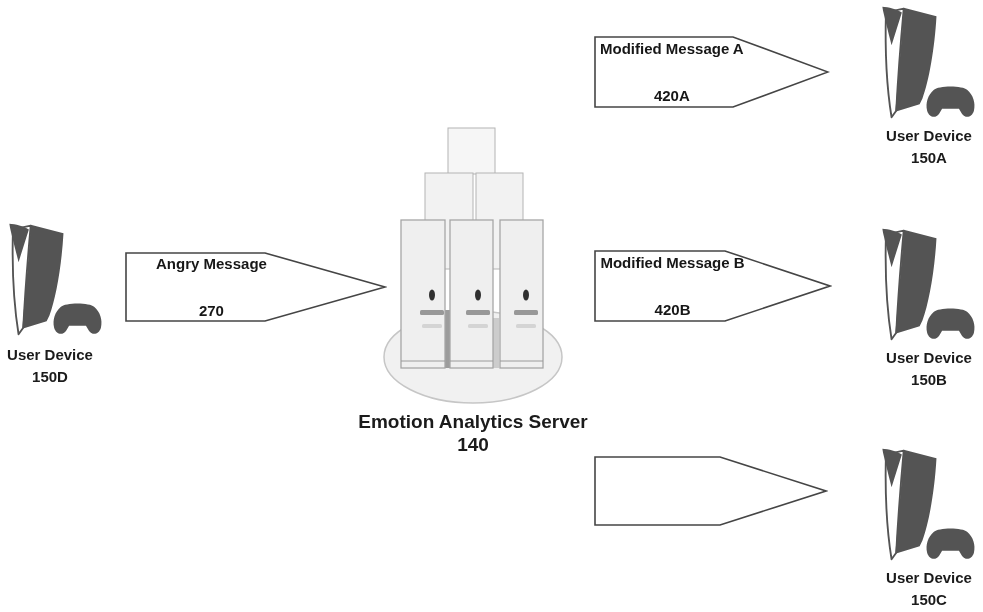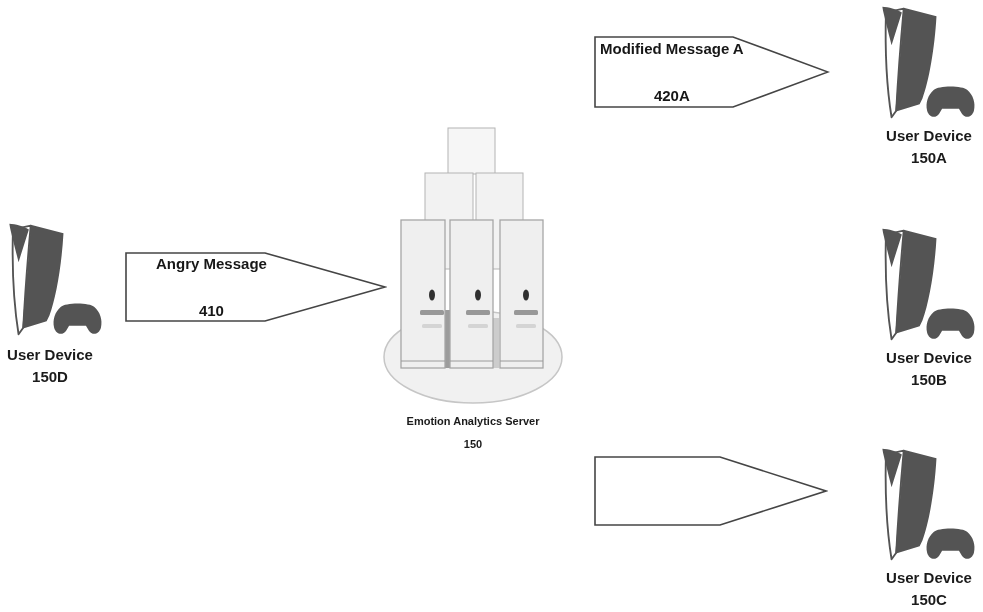--- a/index.html
+++ b/index.html
@@ -28,21 +28,21 @@
     position:absolute; left:0; top:0; height:100%; width:66%;
     display:flex; flex-direction:column; align-items:center; justify-content:center;
     font-weight:bold; font-size:15px; line-height:21px; color:#171717;
     white-space:nowrap; text-align:center;gap:26px;
   }
   
   .server-caption {
     position:absolute;
     left:348px; top:410px; width:250px;
     text-align:center;
-    font-weight:bold; font-size:11px; line-height:23px; color:#1b1b1b;
+    font-weight:bold; font-size:19px; line-height:23px; color:#1b1b1b;
   }
   .console-svg { position:absolute; }
 </style>
 </head>
 <body>
 
 <div class="canvas">
 
   <svg style="position:absolute;width:0;height:0" aria-hidden="true">
     <defs>
@@ -66,21 +66,21 @@
     <div>User Device</div>
     <div>150D</div>
   </div>
 
   <div class="arrow" style="left:125px;top:252px;width:262px;height:70px">
     <svg width="262" height="70" viewBox="0 0 262 70">
       <polygon points="1,1 140,1 260,35 140,69 1,69" fill="#ffffff" stroke="#454545" stroke-width="1.6"></polygon>
     </svg>
     <div class="arrow-text">
       <div>Angry Message</div>
-      <div>410</div>
+      <div>270</div>
     </div>
   </div>
 
   <svg class="abs" style="left:382px;top:124px" width="190" height="285" viewBox="0 0 190 285">
 
     <rect x="66" y="4" width="47" height="46" fill="#f6f6f6" stroke="#b4b4b4"></rect>
     <rect x="43" y="49" width="48" height="96" fill="#f2f2f2" stroke="#b4b4b4"></rect>
     <rect x="94" y="49" width="47" height="96" fill="#f2f2f2" stroke="#b4b4b4"></rect>
 
     <ellipse cx="91" cy="233" rx="89" ry="46" fill="#f1f1f1" stroke="#c6c6c6" stroke-width="1.5"></ellipse>
@@ -102,33 +102,42 @@
     <rect x="40" y="200" width="20" height="4" rx="1.5" fill="#d4d4d4"></rect>
     <rect x="86" y="200" width="20" height="4" rx="1.5" fill="#d4d4d4"></rect>
     <rect x="134" y="200" width="20" height="4" rx="1.5" fill="#d4d4d4"></rect>
 
     <line x1="19" y1="237" x2="63" y2="237" stroke="#9a9a9a"></line>
     <line x1="68" y1="237" x2="111" y2="237" stroke="#9a9a9a"></line>
     <line x1="118" y1="237" x2="161" y2="237" stroke="#9a9a9a"></line>
   </svg>
   <div class="server-caption">
     <div>Emotion Analytics Server</div>
-    <div>150</div>
+    <div>140</div>
   </div>
 
   <div class="arrow" style="left:594px;top:36px;width:236px;height:72px">
     <svg width="236" height="72" viewBox="0 0 236 72">
       <polygon points="1,1 139,1 234,36 139,71 1,71" fill="#ffffff" stroke="#454545" stroke-width="1.6"></polygon>
     </svg>
     <div class="arrow-text">
       <div>Modified Message A</div>
       <div>420A</div>
     </div>
   </div>
 
+  <div class="arrow" style="left:594px;top:250px;width:238px;height:72px">
+    <svg width="238" height="72" viewBox="0 0 238 72">
+      <polygon points="1,1 131,1 236,36 131,71 1,71" fill="#ffffff" stroke="#454545" stroke-width="1.6"></polygon>
+    </svg>
+    <div class="arrow-text">
+      <div>Modified Message B</div>
+      <div>420B</div>
+    </div>
+  </div>
 
   <div class="arrow" style="left:594px;top:456px;width:234px;height:70px">
     <svg width="234" height="70" viewBox="0 0 234 70">
       <polygon points="1,1 126,1 232,35 126,69 1,69" fill="#ffffff" stroke="#454545" stroke-width="1.6"></polygon>
     </svg>
   </div>
 
   <svg class="console-svg" style="left:881px;top:4px" width="96" height="117" viewBox="0 0 100 125">
       <use href="#ps5"></use>
     </svg>

